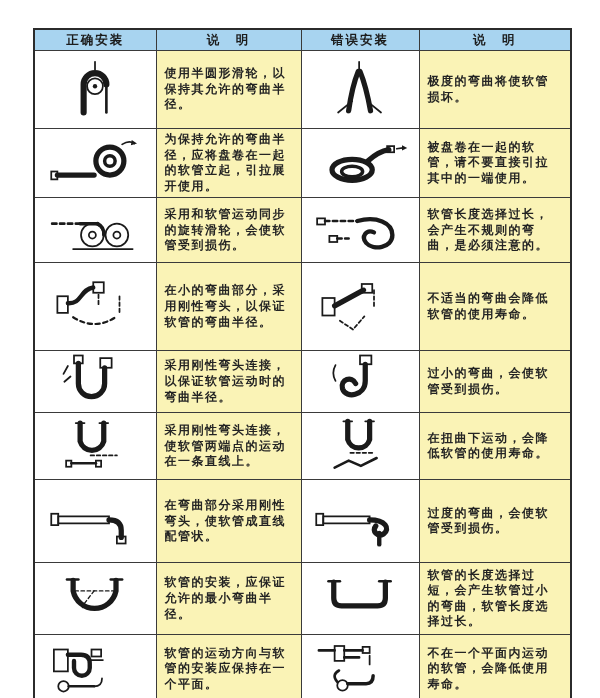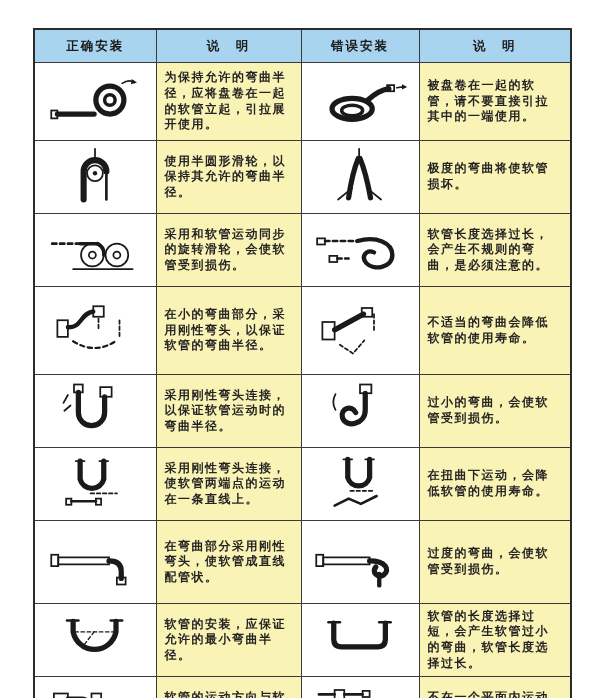--- a/index.html
+++ b/index.html
@@ -30,21 +30,21 @@
   }
   table.install-table{
     position:absolute;left:33px;top:28px;
     width:537px;
     border-collapse:collapse;
     table-layout:fixed;
     border:2px solid #2b2b2b;
   }
   .install-table th,.install-table td{
     border:1px solid var(--border);
-    padding:6px;
+    padding:0;
   }
   .install-table th{
     background:var(--header-bg);
     height:20px;
     font-size:12.5px;
     font-weight:bold;
     color:#1c1c1c;
     letter-spacing:2px;
     text-align:center;
   }
@@ -102,20 +102,51 @@
         <th>说　明</th>
         <th>错误安装</th>
         <th>说　明</th>
       </tr>
     </thead>
     <tbody id="tbody">
   <tr>
     <td class="fig-cell">
       <span class="fig"><svg viewBox="0 0 110 64" xmlns="http://www.w3.org/2000/svg">
                 <g fill="none" stroke="#1a1a1a" stroke-linecap="round">
+                  <line x1="55" y1="2" x2="55" y2="11" stroke-width="2"></line>
+                  <path d="M42 60 V28 A13 13 0 0 1 68 28" stroke-width="7"></path>
+                  <path d="M68 28 V60" stroke-width="3"></path>
+                  <circle cx="55" cy="30" r="9" fill="#fff" stroke-width="2"></circle>
+                  <circle cx="55" cy="30" r="2.5" fill="#1a1a1a" stroke="none"></circle>
+                </g>
+              </svg></span>
+    </td>
+    <td class="note-cell">
+      <span class="note-text">使用半圆形滑轮，以保持其允许的弯曲半径。</span>
+    </td>
+    <td class="fig-cell">
+      <span class="fig"><svg viewBox="0 0 110 64" xmlns="http://www.w3.org/2000/svg">
+                <g fill="none" stroke="#1a1a1a" stroke-linecap="round">
+                  <line x1="54" y1="2" x2="54" y2="12" stroke-width="2"></line>
+                  <path d="M42 58 Q46 30 53 13" stroke-width="6"></path>
+                  <path d="M67 58 Q62 30 55 13" stroke-width="6"></path>
+                  <path d="M30 60 L46 47" stroke-width="2"></path>
+                  <path d="M79 60 L63 47" stroke-width="2"></path>
+                </g>
+              </svg></span>
+    </td>
+    <td class="note-cell">
+      <span class="note-text">极度的弯曲将使软管损坏。</span>
+    </td>
+  </tr>
+
+  <tr>
+    <td class="fig-cell">
+      <span class="fig"><svg viewBox="0 0 110 64" xmlns="http://www.w3.org/2000/svg">
+                <g fill="none" stroke="#1a1a1a" stroke-linecap="round">
                   <rect x="5" y="44" width="7" height="9" stroke-width="2"></rect>
                   <line x1="12" y1="48" x2="54" y2="48" stroke-width="6"></line>
                   <circle cx="72" cy="32" r="16" stroke-width="6"></circle>
                   <circle cx="72" cy="32" r="6" stroke-width="4"></circle>
                   <path d="M86 13 q8 -5 14 -1" stroke-width="2"></path>
                   <path d="M97 8 l6 4 -7 2 z" fill="#1a1a1a" stroke="none"></path>
                 </g>
               </svg></span>
     </td>
     <td class="note-cell">
@@ -128,51 +159,20 @@
                   <ellipse cx="46" cy="44" rx="12" ry="6" stroke-width="4"></ellipse>
                   <path d="M64 32 Q76 21 88 19" stroke-width="6"></path>
                   <rect x="86" y="15" width="8" height="7" stroke-width="2"></rect>
                   <line x1="97" y1="18" x2="104" y2="17" stroke-width="2"></line>
                   <path d="M103 14 l6 3 -6 3 z" fill="#1a1a1a" stroke="none"></path>
                 </g>
               </svg></span>
     </td>
     <td class="note-cell">
       <span class="note-text">被盘卷在一起的软管，请不要直接引拉其中的一端使用。</span>
-    </td>
-  </tr>
-
-  <tr>
-    <td class="fig-cell">
-      <span class="fig"><svg viewBox="0 0 110 64" xmlns="http://www.w3.org/2000/svg">
-                <g fill="none" stroke="#1a1a1a" stroke-linecap="round">
-                  <line x1="55" y1="2" x2="55" y2="11" stroke-width="2"></line>
-                  <path d="M42 60 V28 A13 13 0 0 1 68 28" stroke-width="7"></path>
-                  <path d="M68 28 V60" stroke-width="3"></path>
-                  <circle cx="55" cy="30" r="9" fill="#fff" stroke-width="2"></circle>
-                  <circle cx="55" cy="30" r="2.5" fill="#1a1a1a" stroke="none"></circle>
-                </g>
-              </svg></span>
-    </td>
-    <td class="note-cell">
-      <span class="note-text">使用半圆形滑轮，以保持其允许的弯曲半径。</span>
-    </td>
-    <td class="fig-cell">
-      <span class="fig"><svg viewBox="0 0 110 64" xmlns="http://www.w3.org/2000/svg">
-                <g fill="none" stroke="#1a1a1a" stroke-linecap="round">
-                  <line x1="54" y1="2" x2="54" y2="12" stroke-width="2"></line>
-                  <path d="M42 58 Q46 30 53 13" stroke-width="6"></path>
-                  <path d="M67 58 Q62 30 55 13" stroke-width="6"></path>
-                  <path d="M30 60 L46 47" stroke-width="2"></path>
-                  <path d="M79 60 L63 47" stroke-width="2"></path>
-                </g>
-              </svg></span>
-    </td>
-    <td class="note-cell">
-      <span class="note-text">极度的弯曲将使软管损坏。</span>
     </td>
   </tr>
 
   <tr>
     <td class="fig-cell">
       <span class="fig"><svg viewBox="0 0 110 64" xmlns="http://www.w3.org/2000/svg">
                 <g fill="none" stroke="#1a1a1a" stroke-linecap="round">
                   <path d="M6 27 H38" stroke-width="3" stroke-dasharray="5 4"></path>
                   <path d="M38 27 H58" stroke-width="4"></path>
                   <path d="M58 27 A13 13 0 0 1 65 40" stroke-width="4"></path>

